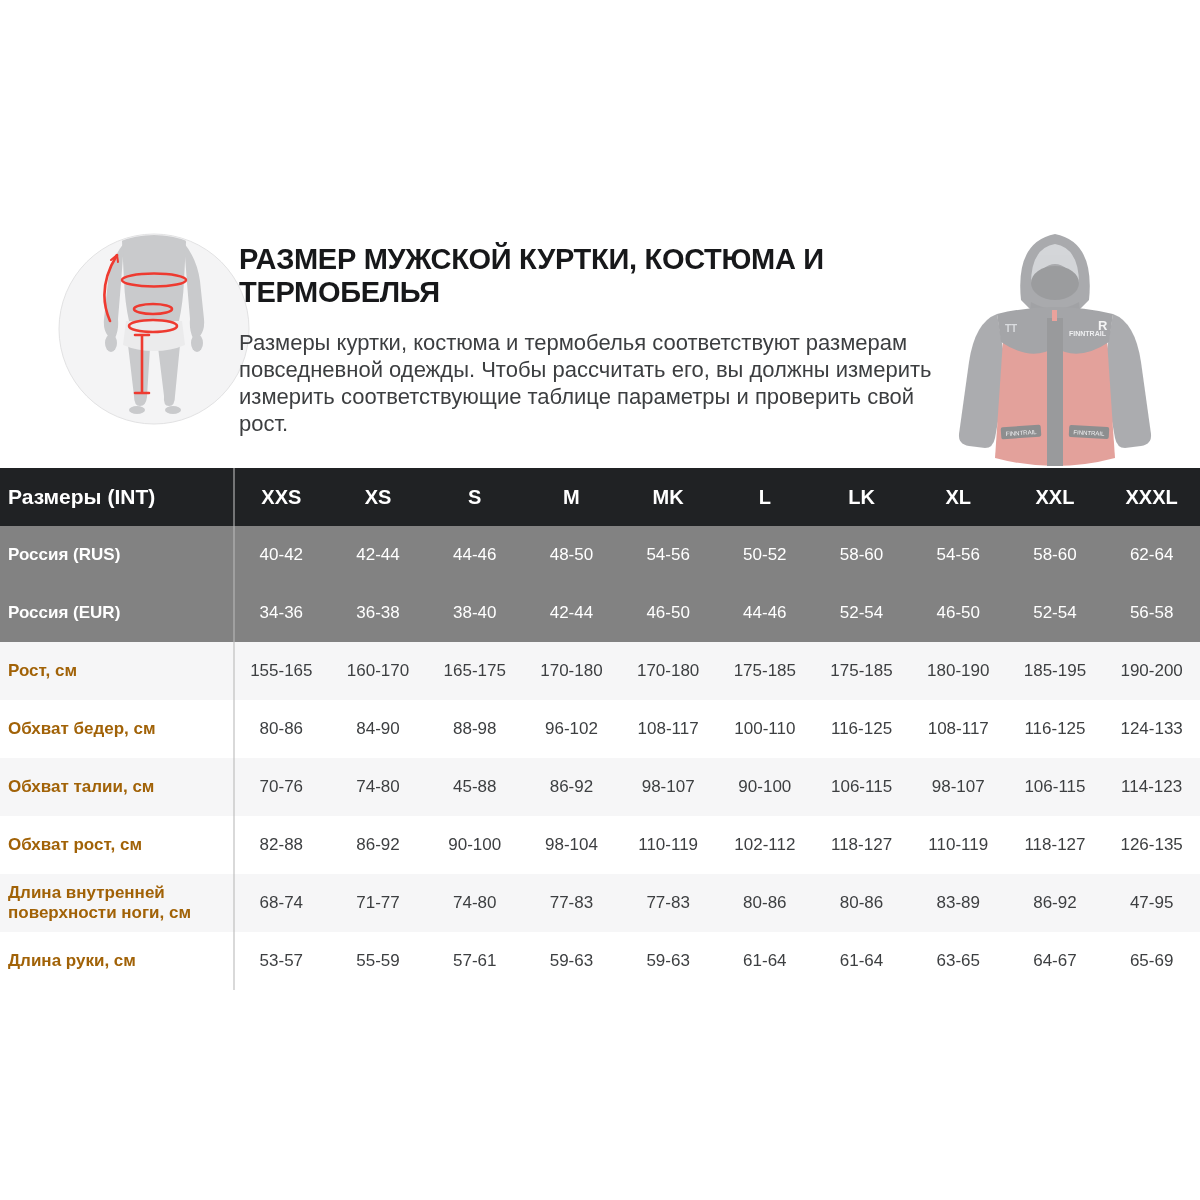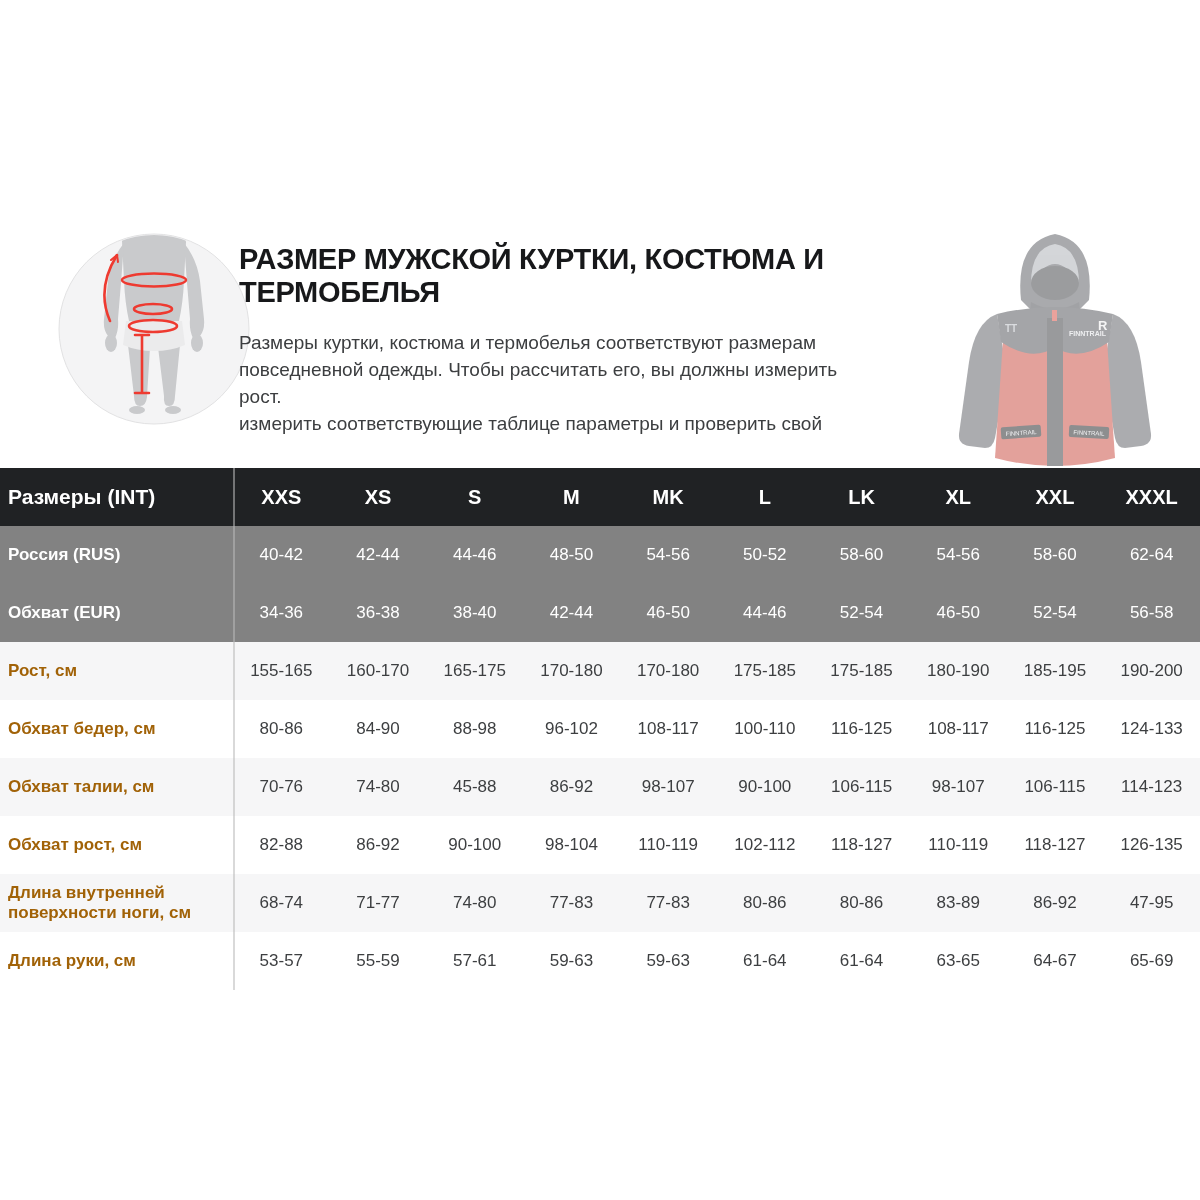--- a/index.html
+++ b/index.html
@@ -12,21 +12,21 @@
 
   
   .figure-circle{position:absolute;left:58px;top:233px;width:192px;height:192px;}
   .intro-title{
     position:absolute;left:239px;top:243px;width:700px;
     font-size:29px;font-weight:800;color:#17181a;line-height:33px;
     letter-spacing:-0.3px;text-transform:uppercase;
   }
   .intro-text{
     position:absolute;left:239px;top:329px;width:700px;
-    font-size:19px;color:#3c3e40;line-height:27px;
+    font-size:22px;color:#3c3e40;line-height:27px;
   }
   .jacket{position:absolute;left:945px;top:222px;width:220px;height:246px;}
 
   
   .size-table{position:absolute;left:0;top:468px;width:1200px;}
   .trow{
     display:grid;grid-template-columns:233px repeat(10,1fr);
     height:58px;align-items:center;
   }
   .header-row{background:var(--header-bg,#202224);color:#ffffff;}
@@ -81,22 +81,22 @@
   </svg>
 
   <div class="intro-title">
     <div>РАЗМЕР МУЖСКОЙ КУРТКИ, КОСТЮМА И</div>
     <div>ТЕРМОБЕЛЬЯ</div>
   </div>
 
   <div class="intro-text">
     <div>Размеры куртки, костюма и термобелья соответствуют размерам</div>
     <div>повседневной одежды. Чтобы рассчитать его, вы должны измерить</div>
+    <div>измерить соответствующие таблице параметры и проверить свой</div>
     <div>рост.</div>
-    <div>измерить соответствующие таблице параметры и проверить свой</div>
   </div>
 
   <svg class="jacket" viewBox="0 0 220 246">
     <g opacity="0.5">
       <path d="M76 78 Q70 20 110 12 Q150 20 144 78 L132 90 Q110 82 88 90 Z" fill="#55575d"></path>
       <path d="M86 62 Q86 26 110 22 Q134 26 134 62 Q122 42 110 42 Q98 42 86 62 Z" fill="#a9adb3"></path>
       <ellipse cx="110" cy="61" rx="24" ry="17" fill="#3a3c40"></ellipse>
       <path d="M86 80 Q110 94 134 80 L136 98 L84 98 Z" fill="#46484e"></path>
       <path d="M52 92 Q30 100 24 140 L14 212 Q13 222 24 224 L40 226 Q48 226 50 216 L62 150 Z" fill="#5a5c62"></path>
       <path d="M168 92 Q190 100 196 140 L206 212 Q207 222 196 224 L180 226 Q172 226 170 216 L158 150 Z" fill="#5a5c62"></path>
@@ -140,21 +140,21 @@
           <div class="size-cell">44-46</div>
           <div class="size-cell">48-50</div>
           <div class="size-cell">54-56</div>
           <div class="size-cell">50-52</div>
           <div class="size-cell">58-60</div>
           <div class="size-cell">54-56</div>
           <div class="size-cell">58-60</div>
           <div class="size-cell">62-64</div>
         </div>
         <div class="trow grey">
-          <div class="label-cell">Обхват (EUR)</div>
+          <div class="label-cell">Россия (EUR)</div>
           <div class="size-cell">34-36</div>
           <div class="size-cell">36-38</div>
           <div class="size-cell">38-40</div>
           <div class="size-cell">42-44</div>
           <div class="size-cell">46-50</div>
           <div class="size-cell">44-46</div>
           <div class="size-cell">52-54</div>
           <div class="size-cell">46-50</div>
           <div class="size-cell">52-54</div>
           <div class="size-cell">56-58</div>

